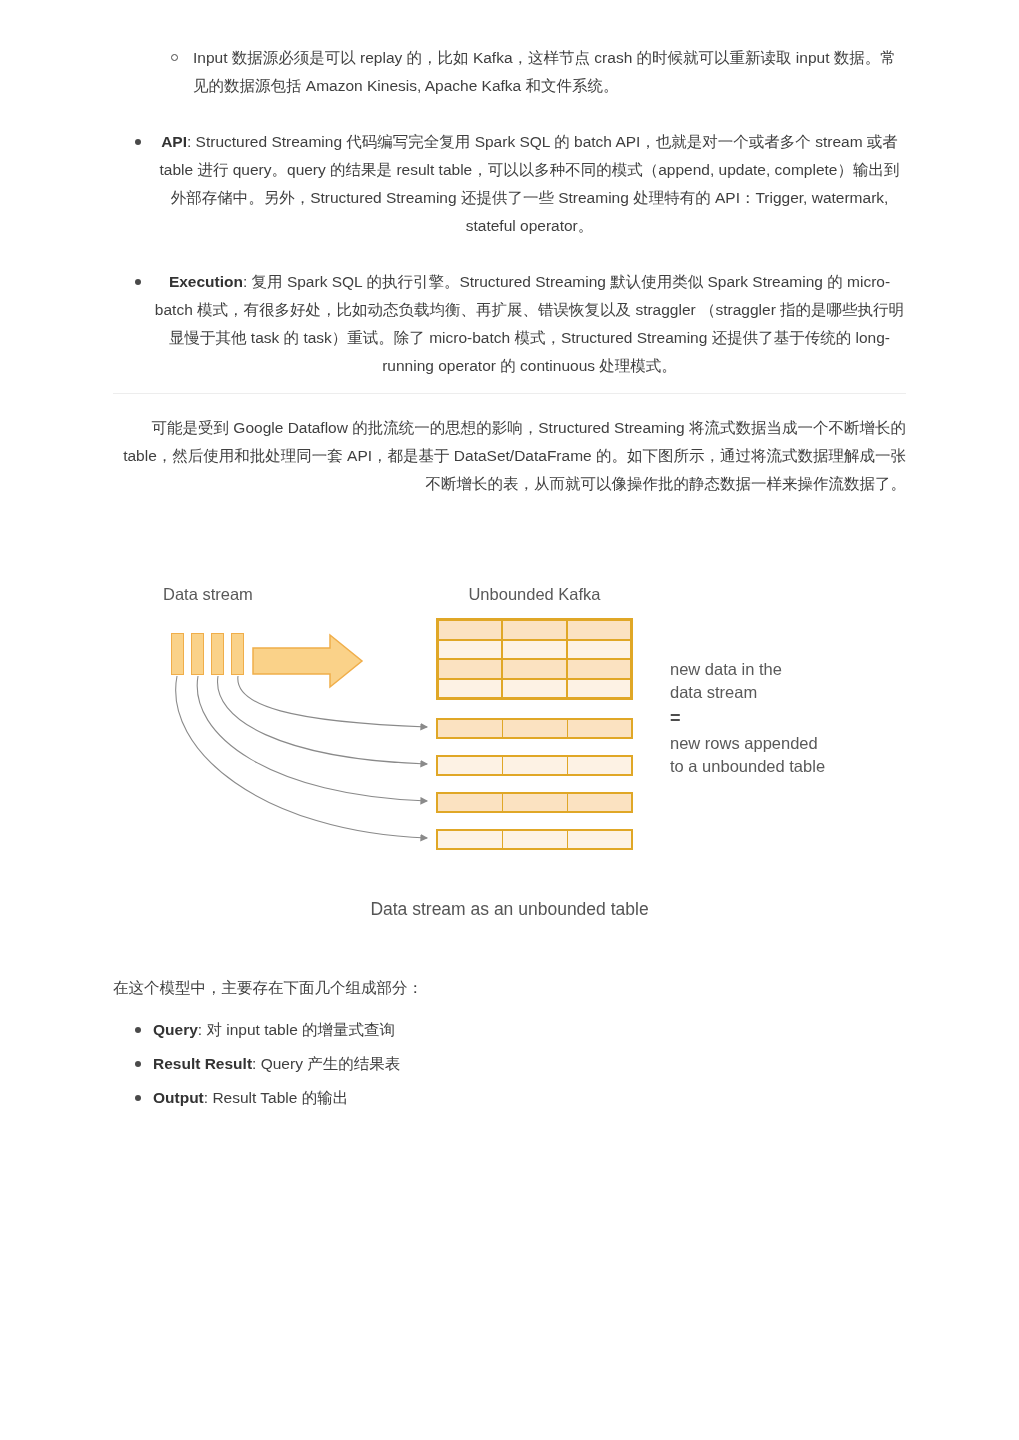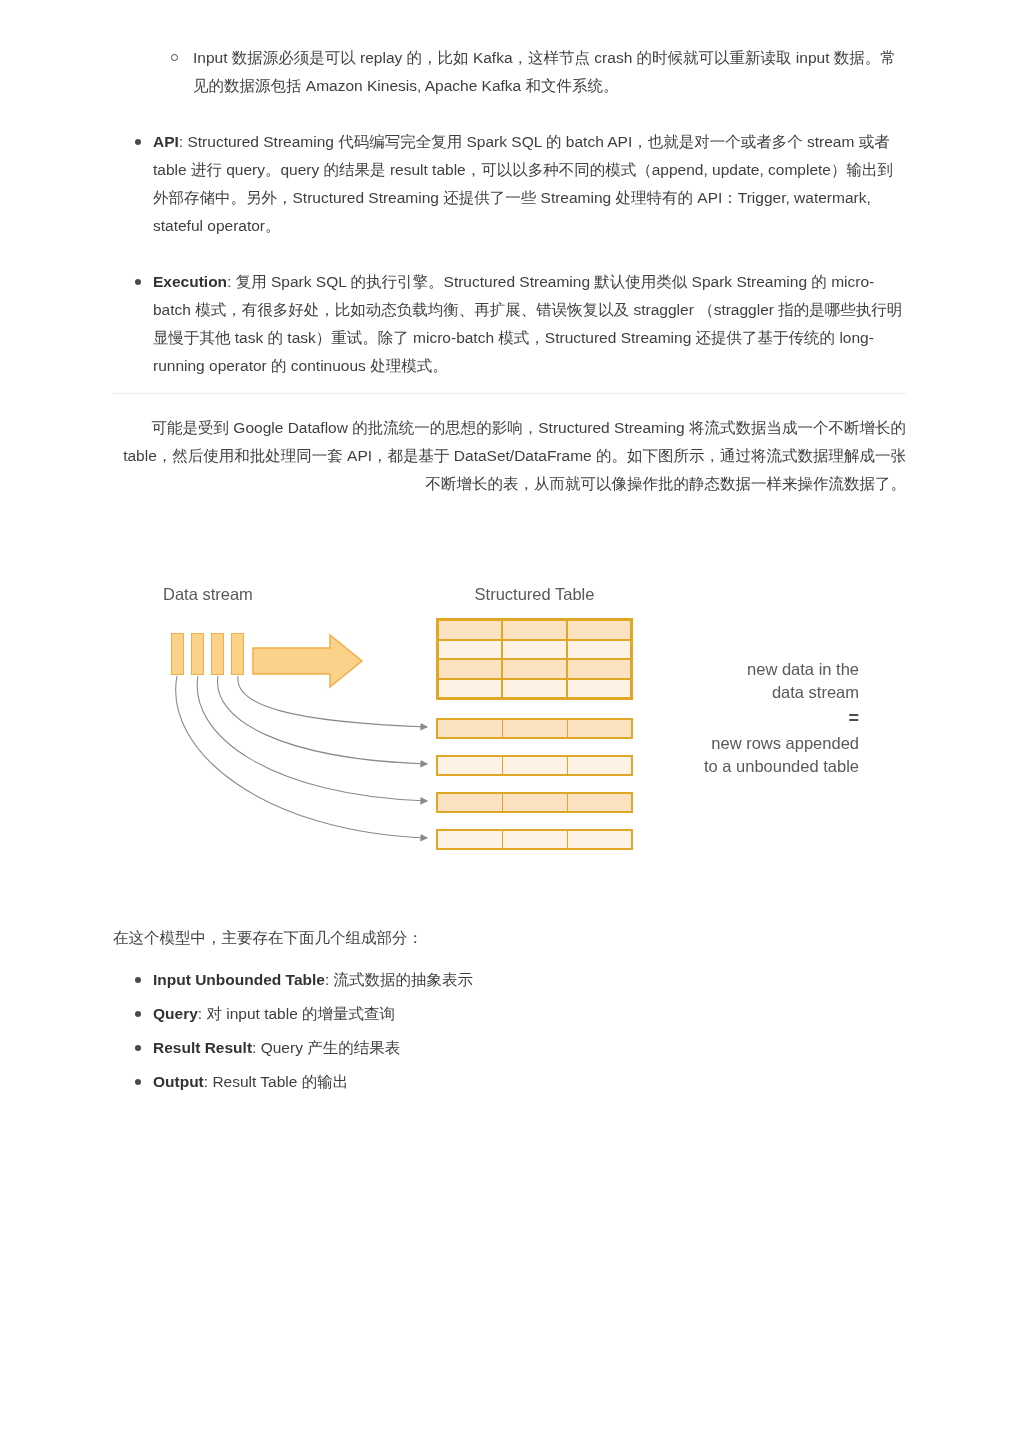--- a/index.html
+++ b/index.html
@@ -16,21 +16,21 @@
 
   
   .nested-list li { padding-left:80px; margin-bottom:4px; }
   .nested-list li::before {
     content:""; position:absolute; left:58px; top:10px;
     width:5px; height:5px; border:1.5px solid #4a4a4a; border-radius:50%;
   }
 
   
   .feature-list { margin-top:2px; }
-  .feature-list li { padding-left:40px; margin-top:28px; }
+  .feature-list li { padding-left:40px; margin-top:28px;text-align:center; }
   .feature-list li::before, .component-list li::before {
     content:""; position:absolute; left:22px; top:11px;
     width:6px; height:6px; background:#4a4a4a; border-radius:50%;
   }
   .lead { font-weight:bold; color:#333; }
 
   h2.section-heading {
     margin:26px 0 0 0; font-size:28px; line-height:36px;
     font-weight:bold; color:#3a3a3a; letter-spacing:0;
   }
@@ -70,22 +70,22 @@
     display:grid; grid-template-columns:repeat(3,1fr);
     border:2px solid #E0A726; box-sizing:border-box;
   }
   .row-1{top:140px;} .row-2{top:177px;} .row-3{top:214px;} .row-4{top:251px;}
   .drow .dcell { border:none; border-left:1px solid #E0A726; }
   .drow .dcell:first-child { border-left:none; }
 
   .flow-svg { position:absolute; left:0; top:0; pointer-events:none; }
 
   .annotation {
-    position:absolute; left:504px; top:80px; width:225px;
-    text-align:right; font-size:16.5px; line-height:23px; color:#595959;
+    position:absolute; left:540px; top:80px; width:225px;
+    text-align:left; font-size:16.5px; line-height:23px; color:#595959;
   }
   .annotation .equals { font-weight:bold; font-size:18px; line-height:28px; color:#4d4d4d; }
 
   .diagram-caption {
     margin-top:28px; text-align:center; font-size:17.5px; color:#555; line-height:22px;
   }
 </style>
 </head>
 <body>
 
@@ -105,21 +105,21 @@
       <span class="lead">Execution</span><span>: 复用 Spark SQL 的执行引擎。Structured Streaming 默认使用类似 Spark Streaming 的 micro-batch 模式，有很多好处，比如动态负载均衡、再扩展、错误恢复以及 straggler （straggler 指的是哪些执行明显慢于其他 task 的 task）重试。除了 micro-batch 模式，Structured Streaming 还提供了基于传统的 long-running operator 的 continuous 处理模式。</span>
     </li>
   </ul>
 
   <hr class="heading-rule">
 
   <p class="intro-paragraph">可能是受到 Google Dataflow 的批流统一的思想的影响，Structured Streaming 将流式数据当成一个不断增长的 table，然后使用和批处理同一套 API，都是基于 DataSet/DataFrame 的。如下图所示，通过将流式数据理解成一张不断增长的表，从而就可以像操作批的静态数据一样来操作流数据了。</p>
 
   <div class="diagram">
     <div class="dlabel label-stream">Data stream</div>
-    <div class="dlabel label-table">Structured Table</div>
+    <div class="dlabel label-table">Unbounded Kafka</div>
 
     <div class="stream-bar bar-1"></div>
     <div class="stream-bar bar-2"></div>
     <div class="stream-bar bar-3"></div>
     <div class="stream-bar bar-4"></div>
 
     <svg class="flow-svg" width="780" height="292" viewBox="0 0 780 292">
       <defs>
         <marker id="ah" markerWidth="8" markerHeight="8" refX="6" refY="3.5" orient="auto">
           <path d="M0,0 L7,3.5 L0,7 z" fill="#8a8a8a"></path>
@@ -170,27 +170,25 @@
 
     <div class="annotation">
       <div>new data in the</div>
       <div>data stream</div>
       <div class="equals">=</div>
       <div>new rows appended</div>
       <div>to a unbounded table</div>
     </div>
   </div>
 
+  <div class="diagram-caption">Data stream as an unbounded table</div>
 
   <p class="model-intro">在这个模型中，主要存在下面几个组成部分：</p>
 
   <ul class="component-list">
-    <li>
-      <span class="lead">Input Unbounded Table</span><span>: 流式数据的抽象表示</span>
-    </li>
     <li>
       <span class="lead">Query</span><span>: 对 input table 的增量式查询</span>
     </li>
     <li>
       <span class="lead">Result Result</span><span>: Query 产生的结果表</span>
     </li>
     <li>
       <span class="lead">Output</span><span>: Result Table 的输出</span>
     </li>
   </ul>

